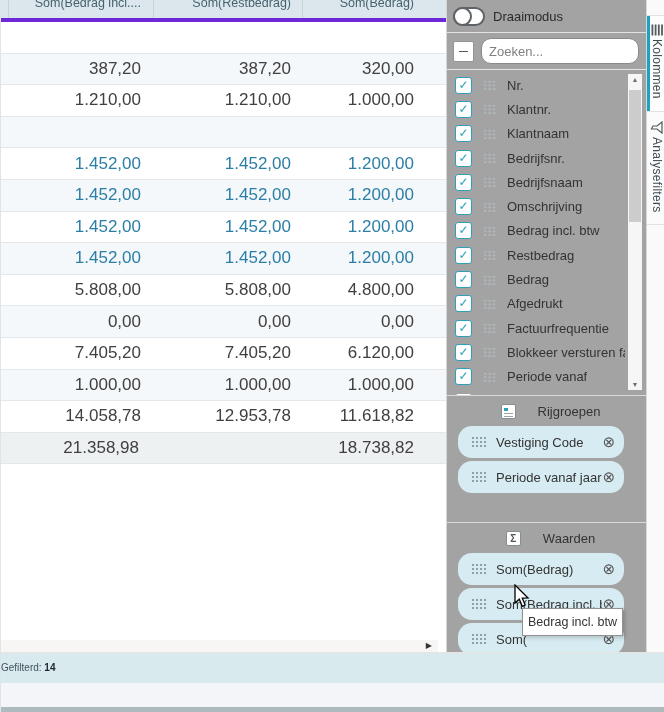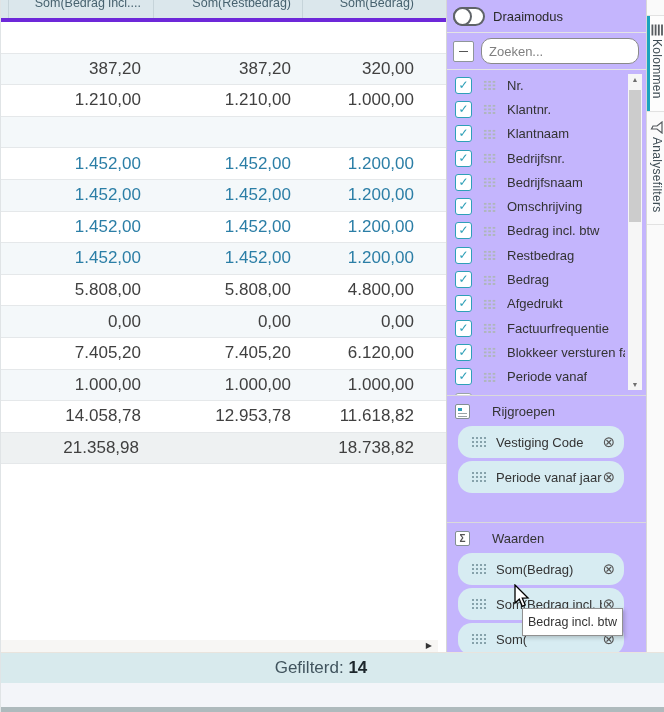--- a/index.html
+++ b/index.html
@@ -24,21 +24,21 @@
   .gcell{text-align:right;white-space:nowrap;}
   .gcell.c0{width:152px;padding-right:12px;}
   .gcell.c1{width:149px;padding-right:11px;}
   .gcell.c2{flex:1;padding-right:32px;}
   .gcell.blue{color:#2b7ea6;padding-left:44px;}
 
   .hscroll{position:absolute;left:0;top:640px;width:437px;height:12px;background:#f7f6f4;}
   .harrow{position:absolute;right:6px;top:1px;font-size:8px;color:#333;line-height:10px;}
 
   
-  .panel{position:absolute;left:445px;top:0;width:200px;height:652px;background:#c4b5fd;
+  .panel{position:absolute;left:445px;top:0;width:200px;height:652px;background:#a3a3a3;
          border-left:1px solid #d6d6d6;}
   .toggleRow{position:absolute;left:0;top:0;width:100%;height:33px;border-bottom:1px solid #e4e4e4;
              display:flex;align-items:center;padding-left:6px;}
   .switch{position:relative;width:32px;height:19px;border:2px solid #5f6368;border-radius:10px;background:#fff;}
   .knob{position:absolute;left:-2px;top:-2px;width:19px;height:19px;border:2px solid #5f6368;
         border-radius:50%;background:#fff;}
   .toggleLabel{margin-left:8px;font-size:13px;color:#2b2b2b;}
 
   .searchRow{position:absolute;left:0;top:33px;width:100%;height:37px;border-bottom:1px solid #e4e4e4;
              display:flex;align-items:center;padding-left:6px;}
@@ -60,21 +60,21 @@
   .flabel{margin-left:10px;font-size:13px;color:#333;white-space:nowrap;overflow:hidden;max-width:118px;}
 
   .vscroll{position:absolute;right:4px;top:4px;width:14px;height:316px;background:#f6f6f6;}
   .varrow{position:absolute;left:0;width:14px;font-size:7px;color:#6f6f6f;text-align:center;}
   .varrow.up{top:2px;} .varrow.dn{bottom:2px;}
   .vthumb{position:absolute;left:1px;top:16px;width:12px;height:132px;background:#cccccc;}
 
   .section{position:absolute;left:0;width:100%;}
   .sec-rij{top:396px;height:127px;border-bottom:1px solid #dadada;}
   .sec-waar{top:523px;height:129px;}
-  .secHead{display:flex;align-items:center;gap:22px;padding:8px 0 5px 8px;}
+  .secHead{display:flex;align-items:center;gap:22px;padding:8px 0 5px 8px;justify-content:center;}
   .secIcon{width:15px;height:15px;border:1px solid #828f93;border-radius:2px;position:relative;
            font-size:10px;line-height:13px;text-align:center;color:#555;font-weight:bold;background:#fff;flex:none;}
   .rowsGlyph::before{content:"";position:absolute;left:2px;top:3px;width:4px;height:3px;background:#2fa0b8;}
   .rowsGlyph::after{content:"";position:absolute;left:2px;top:8px;right:2px;height:1px;
                     background:#9aa4a8;box-shadow:0 3px 0 #9aa4a8;}
   .secTitle{font-size:13px;color:#333;}
   .chip{height:32px;margin:2px 22px 3px 11px;border-radius:14px;background:#d7ecf2;
         display:flex;align-items:center;padding:0 9px 0 13px;justify-content:center;}
   .chipdots{width:15px;height:12px;margin-left:0;background-size:4px 4px;
             background-image:radial-gradient(circle,#86a2ab 1px,transparent 1.3px);}
@@ -92,22 +92,22 @@
   .vtab{position:absolute;left:0;width:19px;background:#fbfbfb;border-bottom:1px solid #e2e2e2;}
   .vtab.active{box-shadow:inset 3px 0 0 #1ca4bf;background:#fdfdfd;}
   .vtab1{top:15px;height:97px;border-top:1px solid #e2e2e2;}
   .vtab2{top:113px;height:112px;}
   .vtab svg{display:block;margin:8px auto 3px;}
   .vlabel{writing-mode:vertical-rl;display:block;margin:0 auto;font-size:12px;color:#3e4c54;
           white-space:nowrap;letter-spacing:.3px;}
 
   
   .statusbar{position:absolute;left:0;top:652px;width:664px;height:31px;background:#d8eaed;
-             border-top:1px solid #e9e4dd;font-size:17px;color:#41545e;line-height:30px;
-             text-align:center;padding-right:24px;}
+             border-top:1px solid #e9e4dd;font-size:10px;color:#41545e;line-height:30px;
+             text-align:left;padding-right:24px;}
   .statusbar b{color:#1c262b;}
   .bottomArea{position:absolute;left:0;top:683px;width:664px;height:24px;background:#f3f5f9;}
   .bottomEdge{position:absolute;left:0;top:707px;width:664px;height:5px;background:#aebabd;}
 </style>
 </head>
 <body>
 
 <div class="app">
 
   <div class="grid">

